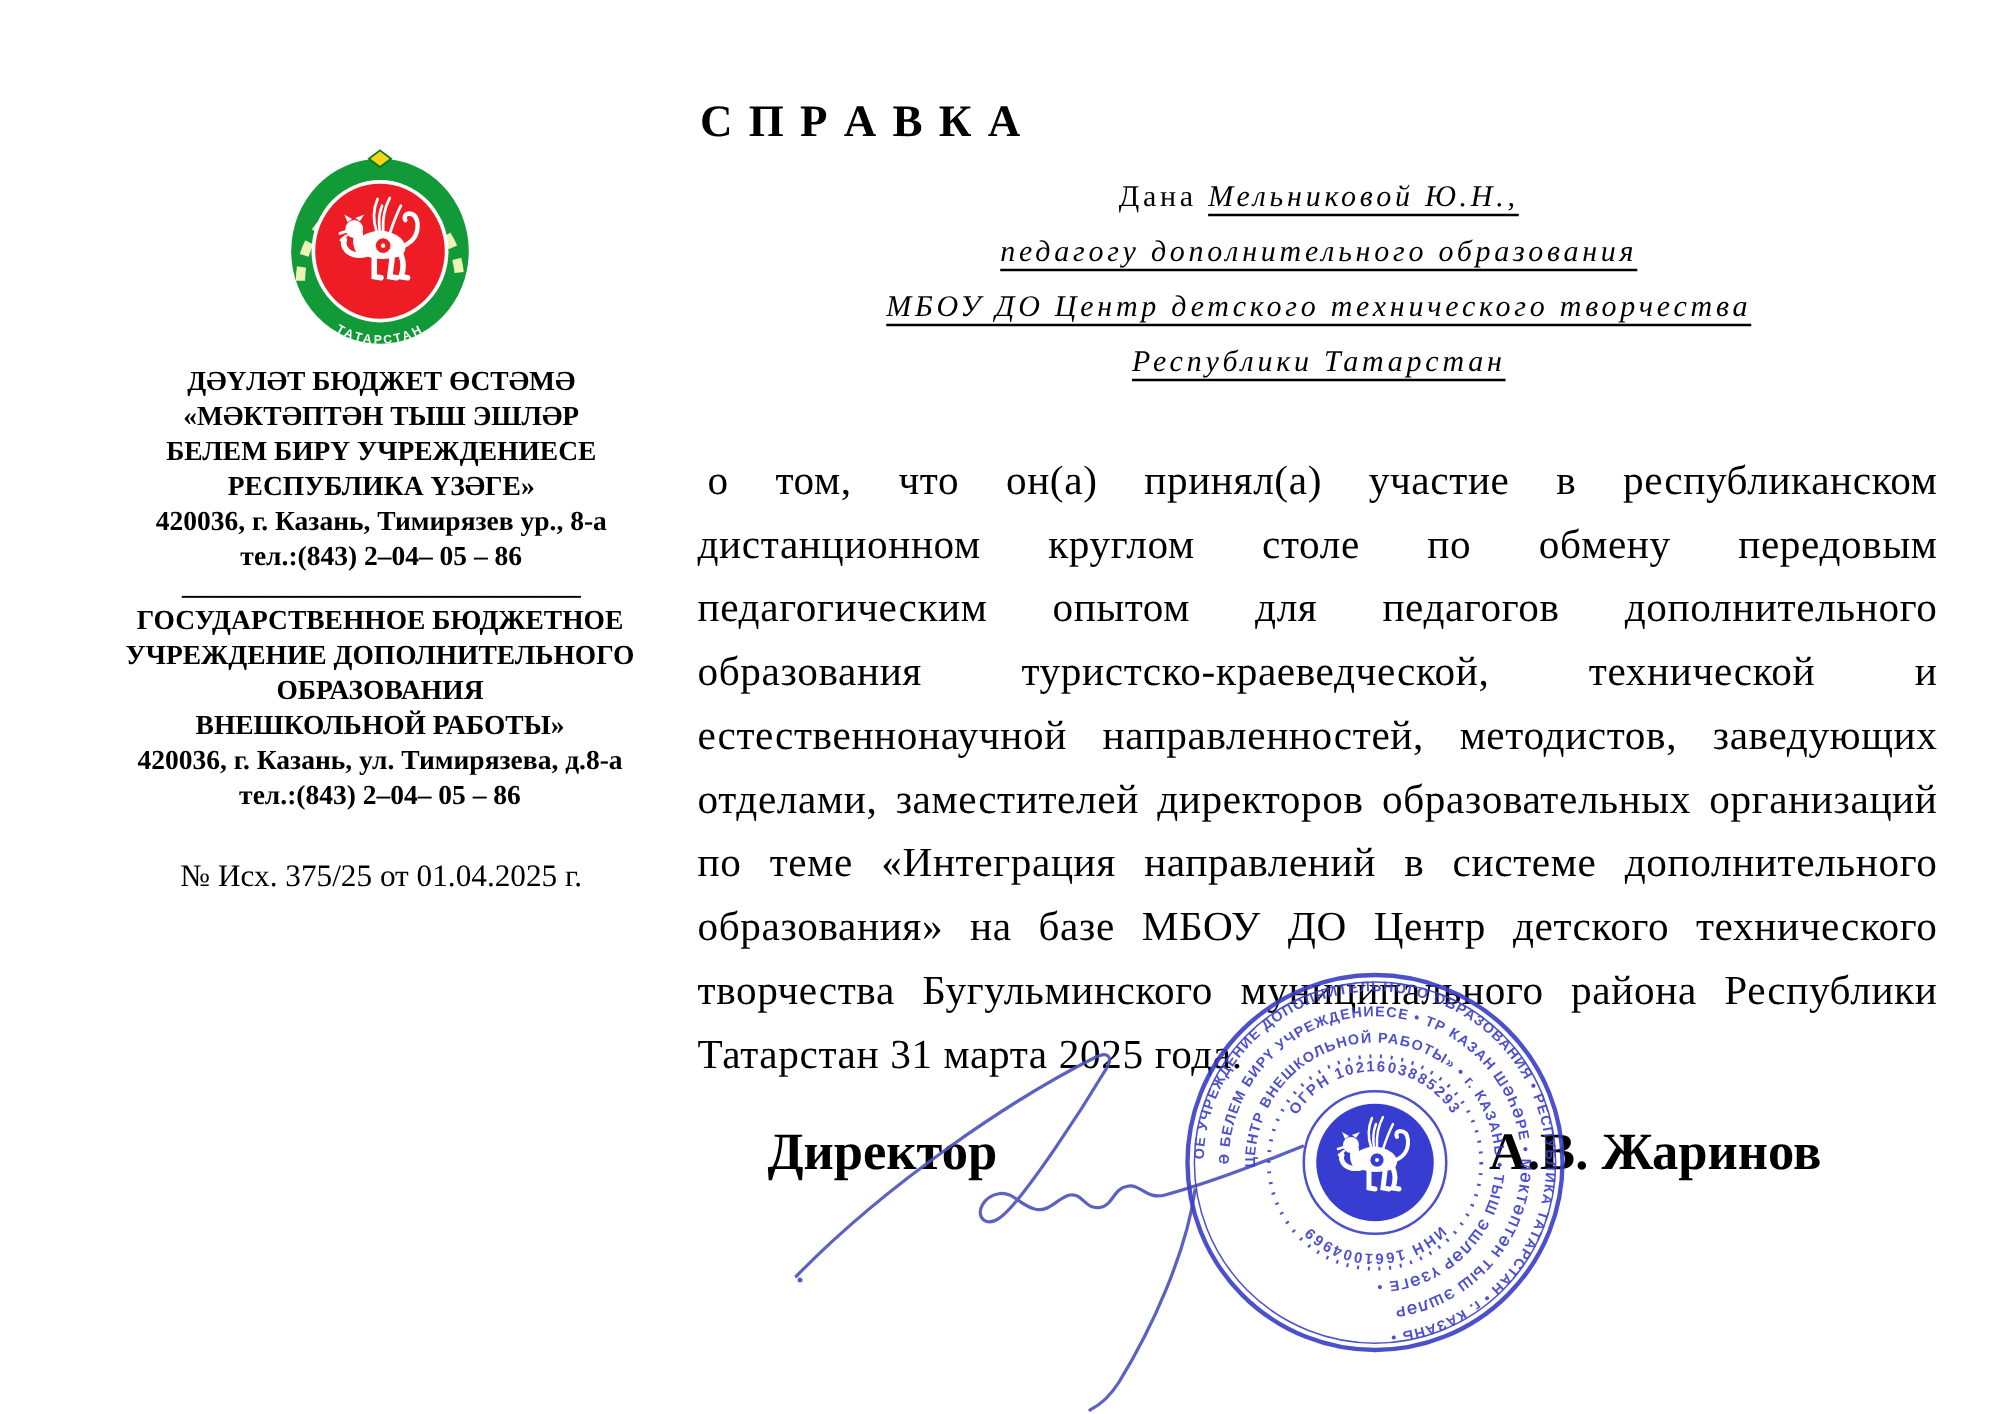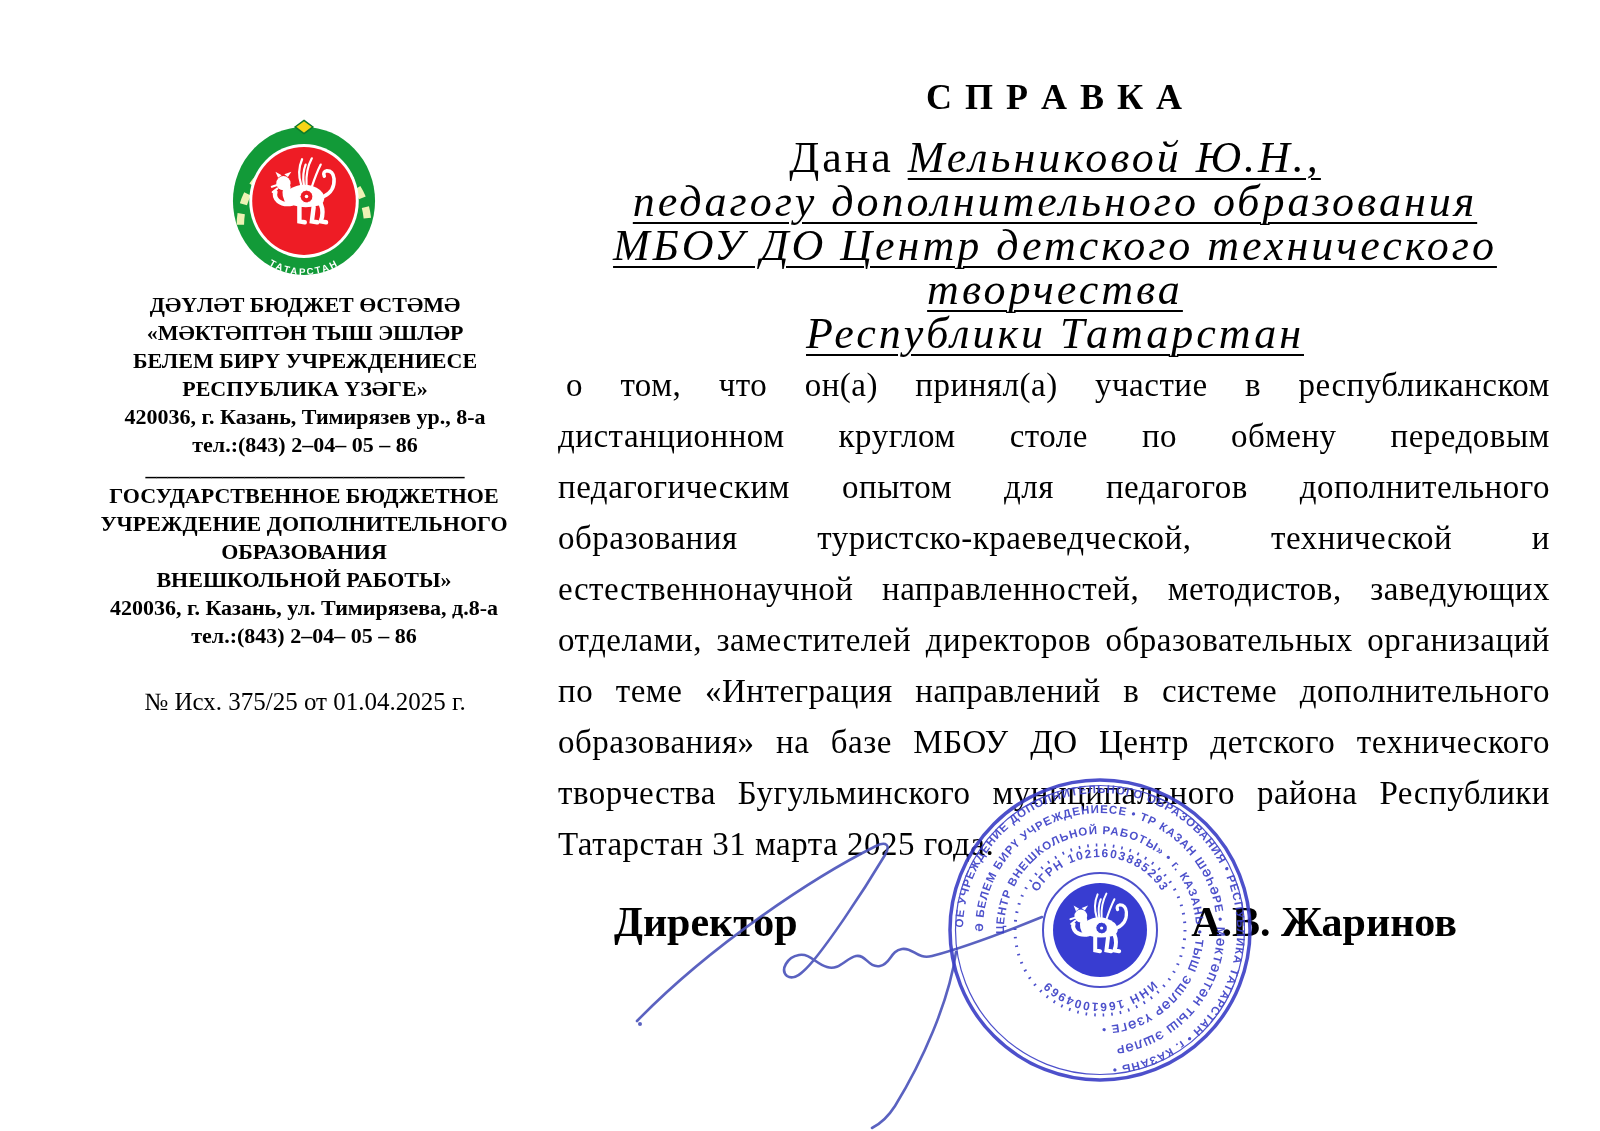--- a/index.html
+++ b/index.html
@@ -9,24 +9,24 @@
   }
   
   .emblem{position:absolute;left:230px;top:118px;width:148px;height:160px;}
   .lh-block{position:absolute;text-align:center;font-weight:bold;}
   .lh-tatar{left:72px;top:291px;width:466px;font-size:22px;line-height:28px;text-align:center;}
   .lh-divider{left:72px;top:454px;width:466px;font-size:22px;line-height:28px;letter-spacing:0;text-align:center;}
   .lh-rus{left:65px;top:482px;width:478px;font-size:22px;line-height:28px;}
   .lh-ref{position:absolute;left:80px;top:688px;width:450px;text-align:center;
           font-size:25px;font-weight:normal;}
   
-  .cert-title{position:absolute;left:560px;top:76px;width:990px;text-align:center;
+  .cert-title{position:absolute;left:560px;top:76px;width:990px;text-align:left;
               font-size:36px;font-weight:bold;letter-spacing:2px;}
   .cert-intro{position:absolute;left:560px;top:136px;width:990px;text-align:center;
-              font-size:44px;line-height:44px;letter-spacing:3px;}
+              font-size:24px;line-height:44px;letter-spacing:3px;}
   .it{font-style:italic;}
   .u{text-decoration:underline;text-decoration-thickness:2px;text-underline-offset:6px;}
   .cert-body{position:absolute;left:558px;top:360px;width:992px;
              font-size:33px;line-height:51px;text-align:justify;letter-spacing:0.5px;
              text-indent:8px;}
   .sign-row{position:absolute;left:614px;top:898px;width:843px;display:flex;
             justify-content:space-between;font-size:42px;font-weight:bold;}
   
   .ink{position:absolute;left:0;top:0;width:1600px;height:1131px;pointer-events:none;}
   .stampText{font-family:"Liberation Sans", sans-serif;font-weight:bold;}

